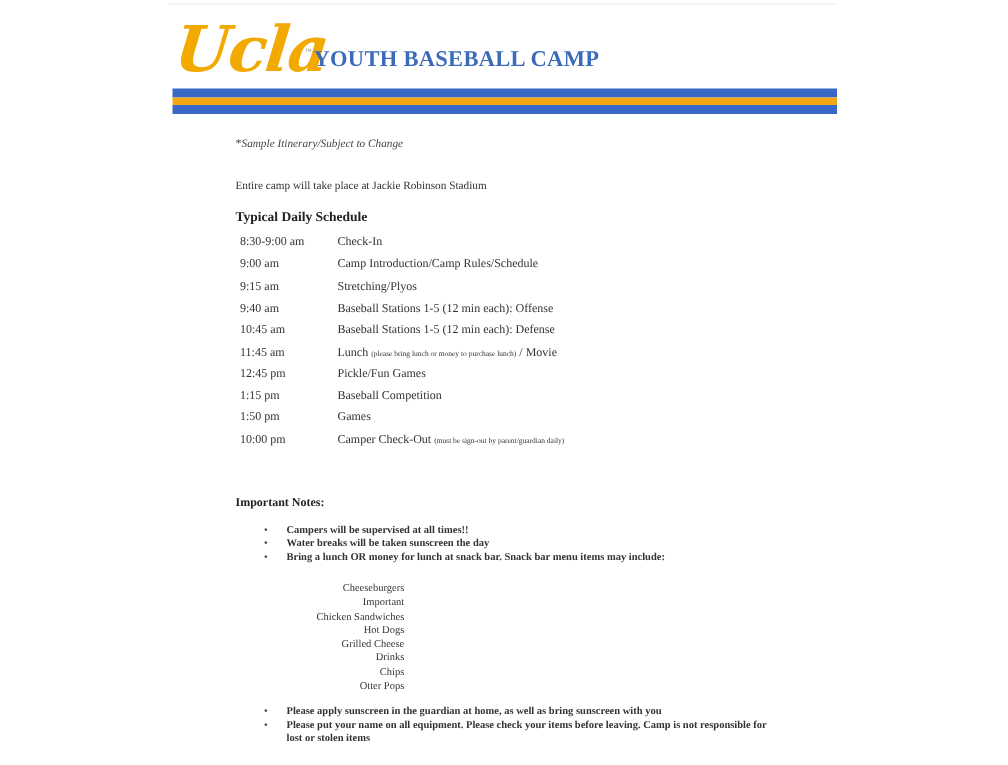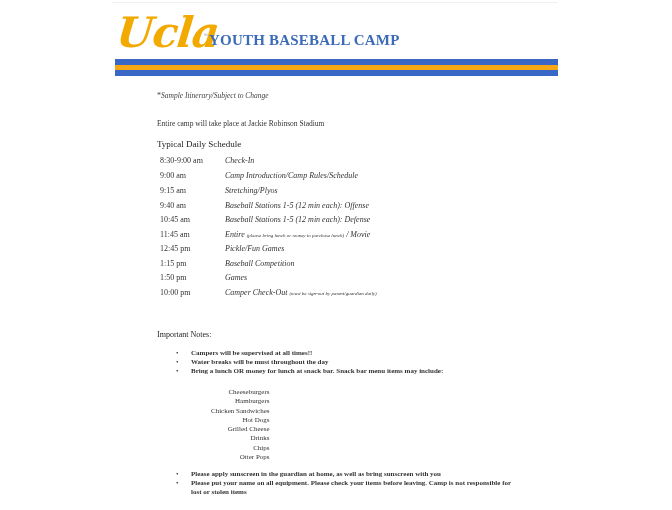--- a/index.html
+++ b/index.html
@@ -30,27 +30,27 @@
     .stripe.blue2 { top: 60px; height: 6px; background: #3867c6; }
 
     .note {
       position: absolute; left: 157px; top: 91px;
       font-size: 7.5px; font-style: italic; color: #444;
     }
     .note .star { font-style: normal; font-size: 8px; }
     .location { position: absolute; left: 157px; top: 119px; font-size: 7.5px; color: #333; }
 
     .section-heading {
-      position: absolute; left: 157px; font-weight: normal; font-size: 9px; color: #222;
+      position: absolute; left: 157px; font-weight: bold; font-size: 9px; color: #222;
     }
 
     .schedule { position: absolute; left: 160px; top: 156px; width: 300px; }
     .sched-row { position: absolute; left: 0; height: 12px; font-size: 8px; color: #333; white-space: nowrap; }
     .sched-time { position: absolute; left: 0; width: 45px; }
-    .sched-act { position: absolute; left: 65px; font-style: italic; }
+    .sched-act { position: absolute; left: 65px; }
     .sched-act .small { font-size: 5px; }
 
     .notes-list { position: absolute; left: 176px; top: 349px; width: 330px; font-size: 7px; color: #333; }
     .bullet-item { position: absolute; left: 0; white-space: nowrap; }
     .bullet-dot { position: absolute; left: 0; top: 0; font-size: 7px; }
     .bullet-text { position: absolute; left: 15px; top: 0; font-weight: bold; }
     .bullet-text.wrap { white-space: normal; width: 320px; line-height: 9px; }
 
     .menu-list { position: absolute; left: 211px; top: 388px; font-size: 7px; color: #333; }
     .menu-item { height: 9.3px; line-height: 9.3px; white-space: nowrap; text-align: right; }
@@ -93,21 +93,21 @@
   <div class="sched-row" style="top:45px;">
     <span class="sched-time">9:40 am</span>
     <span class="sched-act"><span>Baseball Stations 1-5 (12 min each): Offense</span></span>
   </div>
   <div class="sched-row" style="top:59px;">
     <span class="sched-time">10:45 am</span>
     <span class="sched-act"><span>Baseball Stations 1-5 (12 min each): Defense</span></span>
   </div>
   <div class="sched-row" style="top:74px;">
     <span class="sched-time">11:45 am</span>
-    <span class="sched-act"><span>Entire</span> <span class="small">(please bring lunch or money to purchase lunch)</span> <span>/ Movie</span></span>
+    <span class="sched-act"><span>Lunch</span> <span class="small">(please bring lunch or money to purchase lunch)</span> <span>/ Movie</span></span>
   </div>
   <div class="sched-row" style="top:88px;">
     <span class="sched-time">12:45 pm</span>
     <span class="sched-act"><span>Pickle/Fun Games</span></span>
   </div>
   <div class="sched-row" style="top:103px;">
     <span class="sched-time">1:15 pm</span>
     <span class="sched-act"><span>Baseball Competition</span></span>
   </div>
   <div class="sched-row" style="top:117px;">
@@ -122,31 +122,31 @@
 
 <div class="section-heading" style="top:330px; font-size:8px;">Important Notes:</div>
 
 <div class="notes-list">
   <div class="bullet-item" style="top:0px;">
     <span class="bullet-dot">•</span>
     <span class="bullet-text">Campers will be supervised at all times!!</span>
   </div>
   <div class="bullet-item" style="top:9px;">
     <span class="bullet-dot">•</span>
-    <span class="bullet-text">Water breaks will be must throughout the day</span>
+    <span class="bullet-text">Water breaks will be taken sunscreen the day</span>
   </div>
   <div class="bullet-item" style="top:18px;">
     <span class="bullet-dot">•</span>
     <span class="bullet-text">Bring a lunch OR money for lunch at snack bar. Snack bar menu items may include:</span>
   </div>
 </div>
 
 <div class="menu-list">
   <div class="menu-item">Cheeseburgers</div>
-  <div class="menu-item">Hamburgers</div>
+  <div class="menu-item">Important</div>
   <div class="menu-item">Chicken Sandwiches</div>
   <div class="menu-item">Hot Dogs</div>
   <div class="menu-item">Grilled Cheese</div>
   <div class="menu-item">Drinks</div>
   <div class="menu-item">Chips</div>
   <div class="menu-item">Otter Pops</div>
 </div>
 
 <div class="notes-list" style="top:470px;">
   <div class="bullet-item" style="top:0px;">

